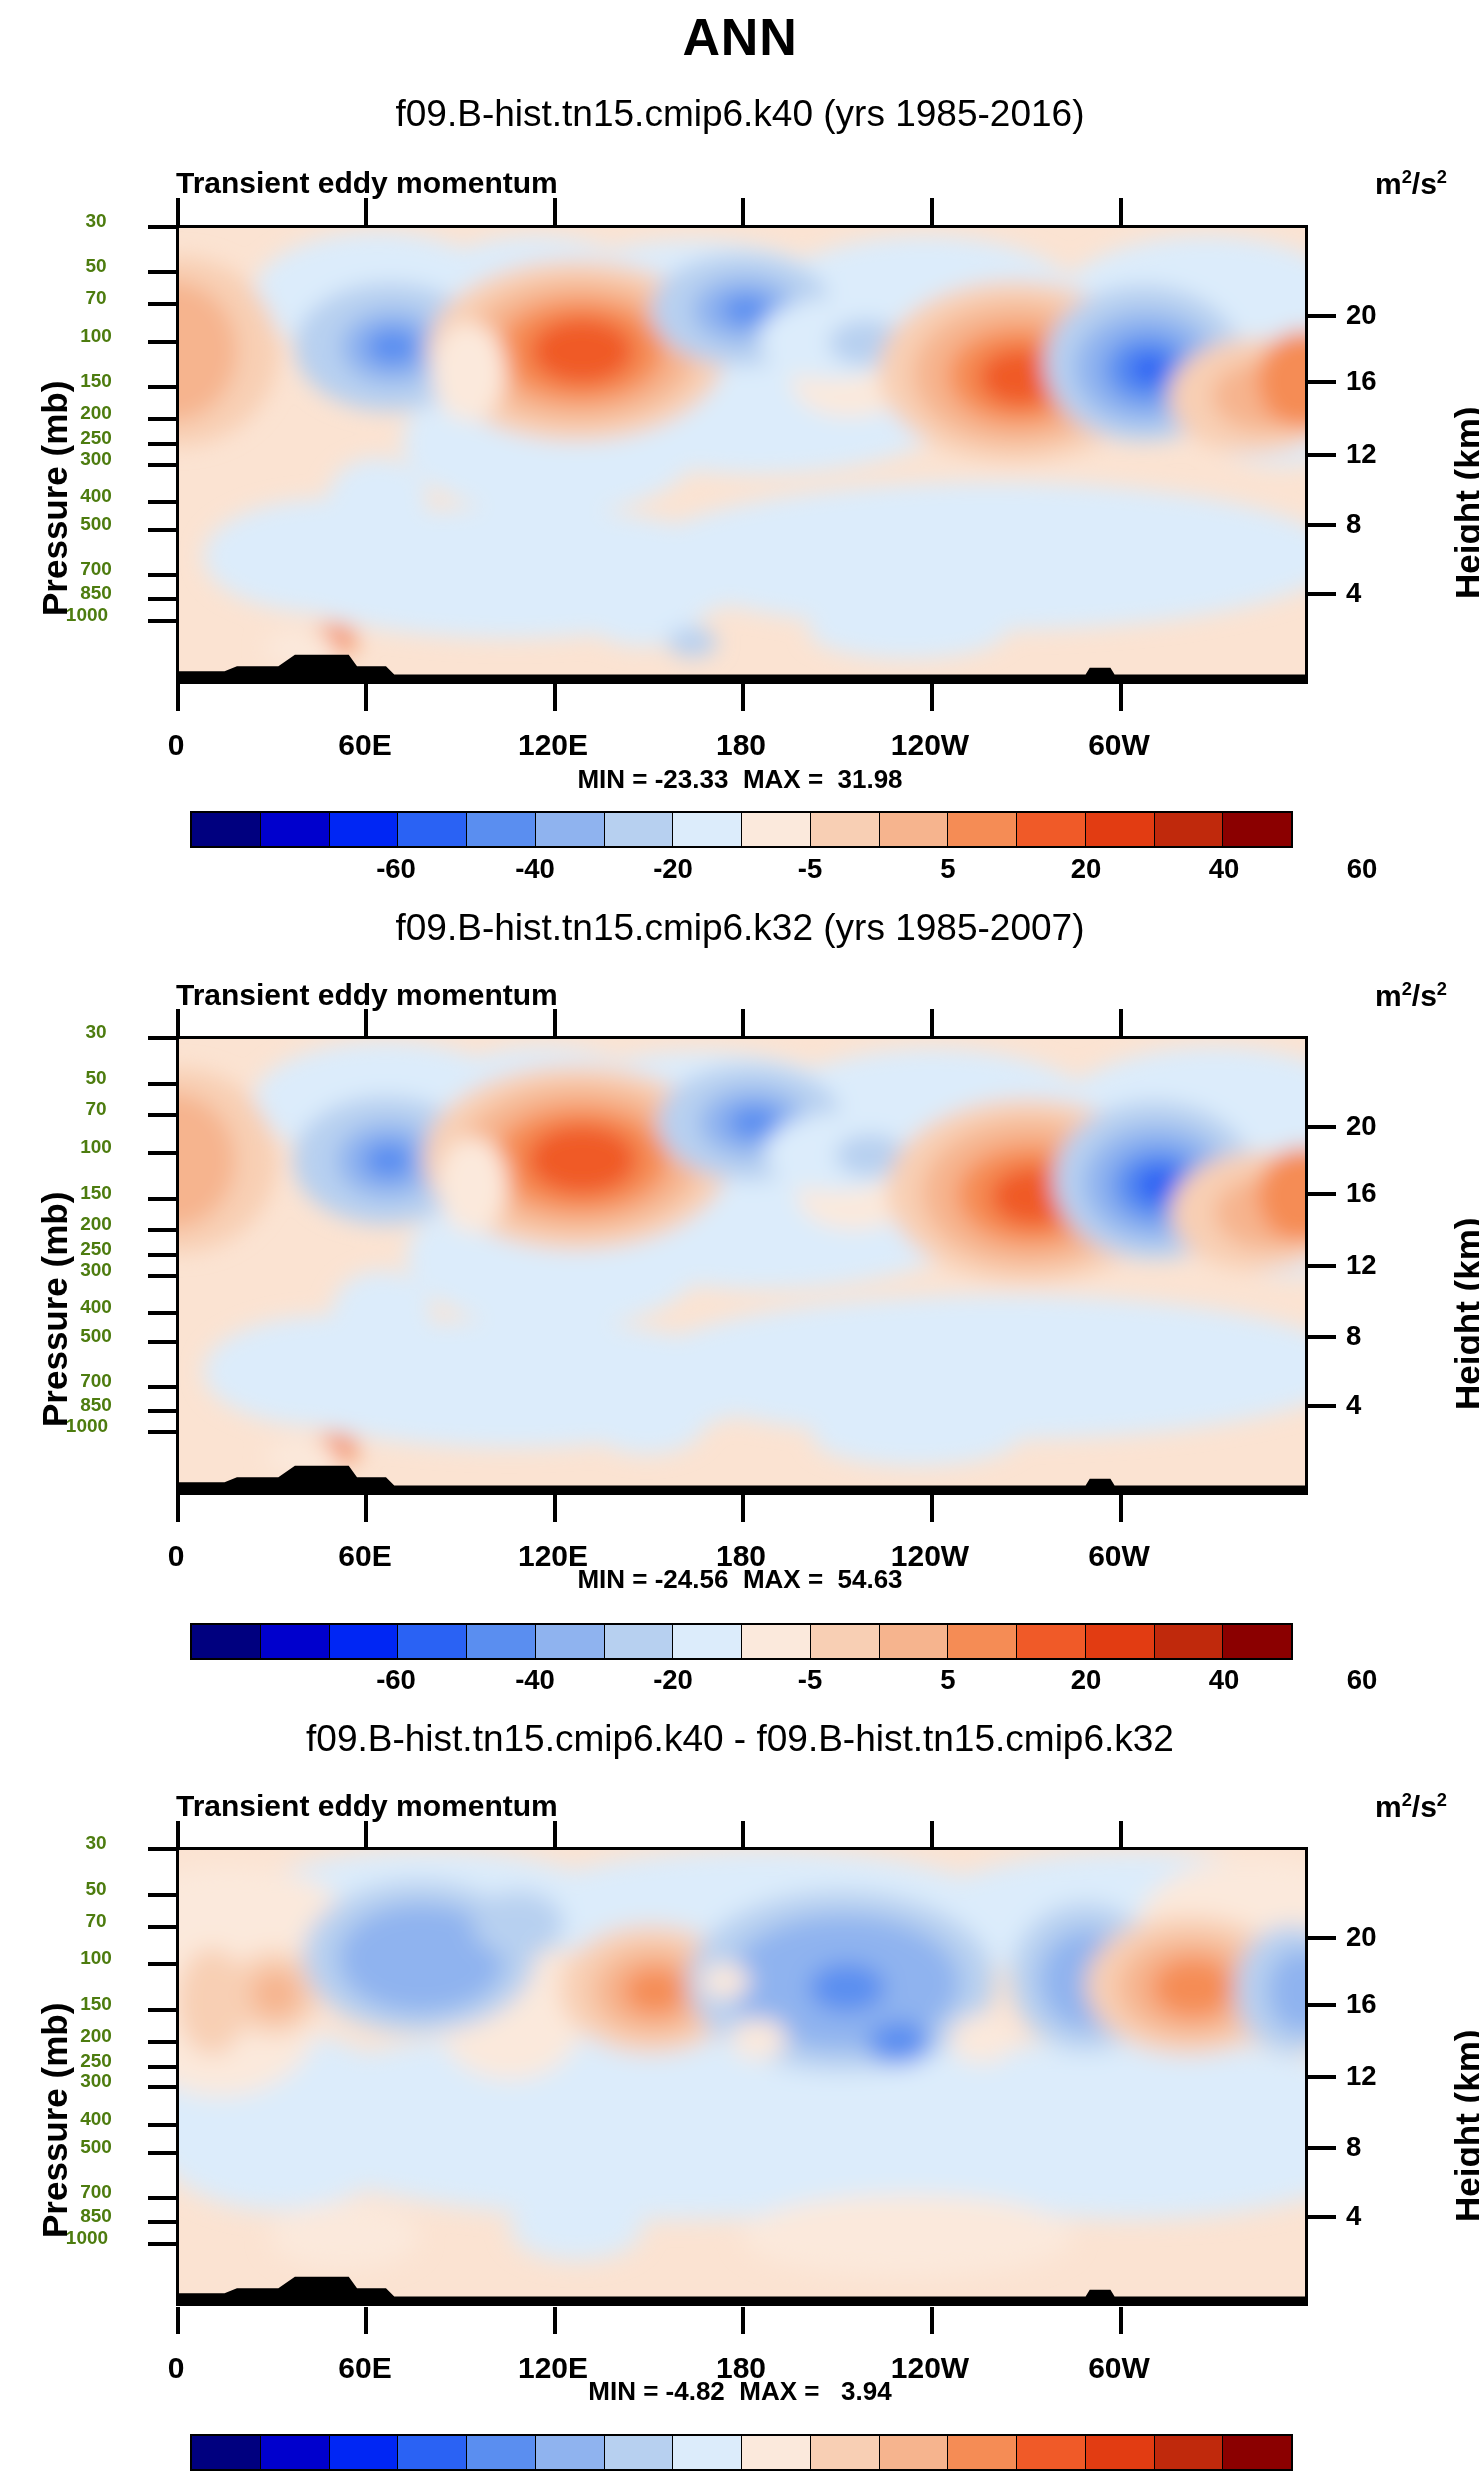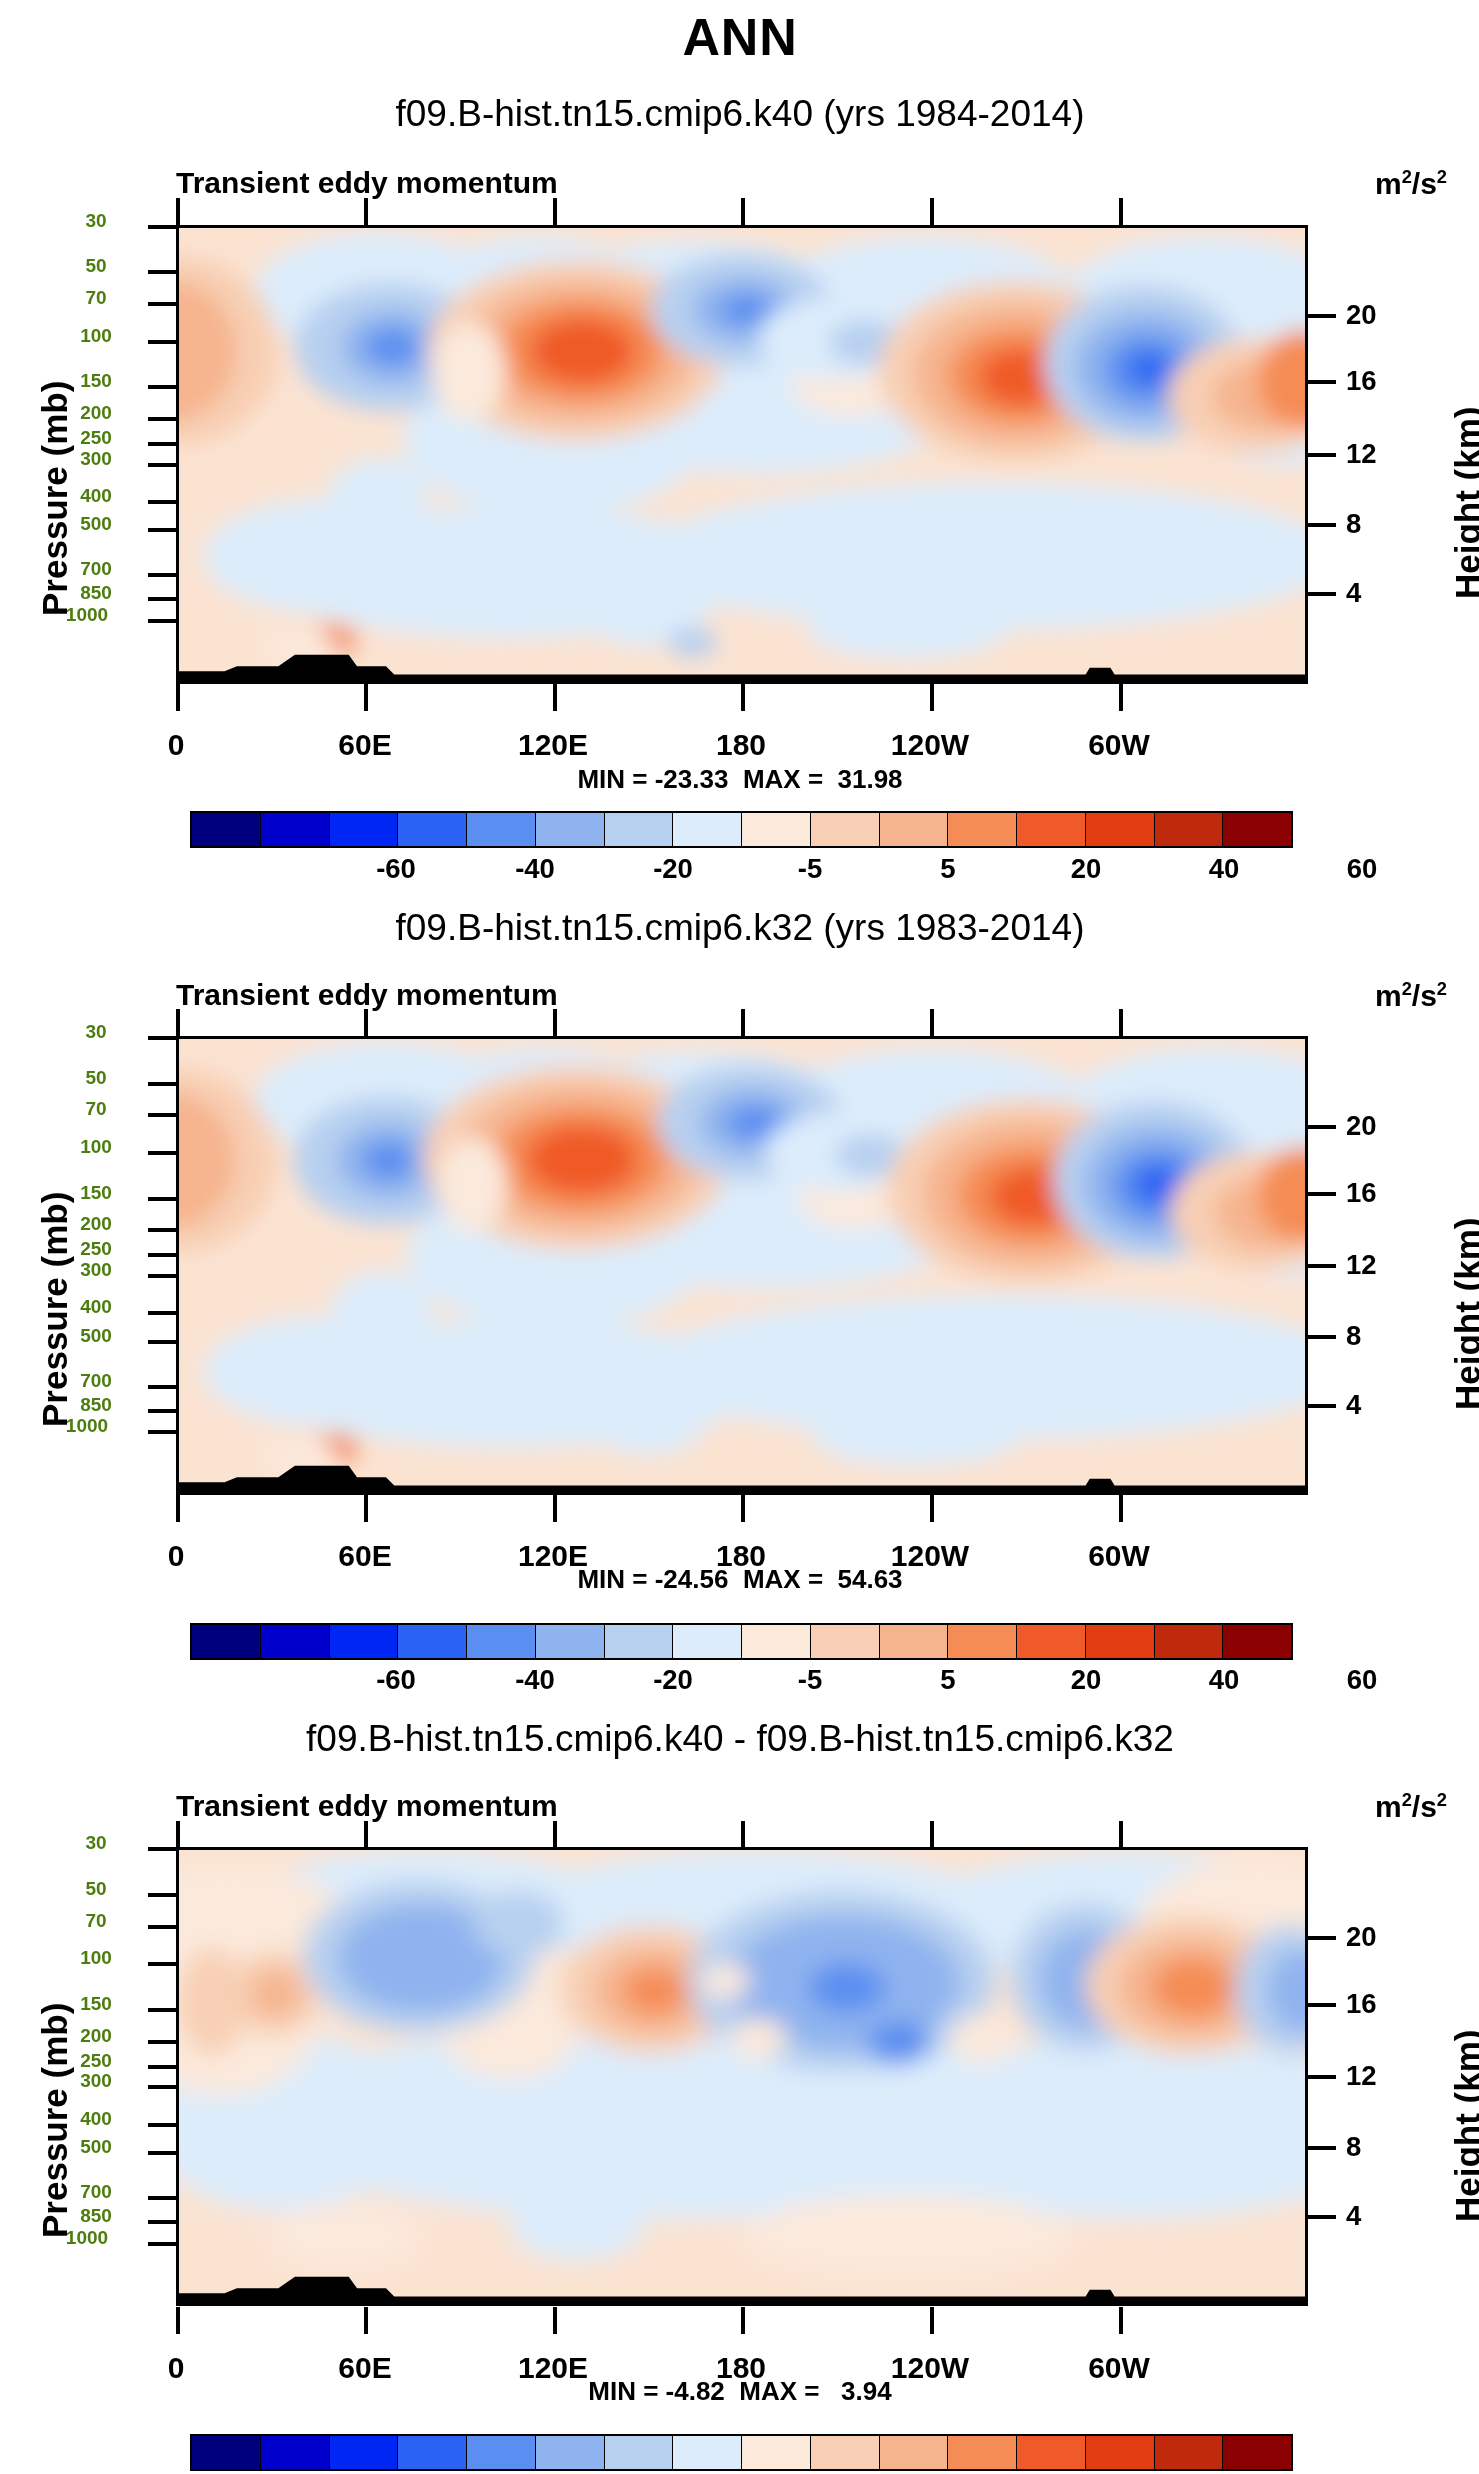--- a/index.html
+++ b/index.html
@@ -44,21 +44,21 @@
   .cbar > div:last-child{border-right:none;}
   .cbarlabels{position:absolute;height:37px;}
   .cbl{position:absolute;font-size:27.5px;font-weight:bold;color:#000;text-align:center;transform:translateX(-50%);white-space:nowrap;}
 </style>
 </head>
 <body>
 
 <div class="maintitle">ANN</div>
 
 <div class="panel" style="top:0;">
-  <div class="ptitle" style="top:93px;">f09.B-hist.tn15.cmip6.k40 (yrs 1984-2014)</div>
+  <div class="ptitle" style="top:93px;">f09.B-hist.tn15.cmip6.k40 (yrs 1985-2016)</div>
   <div class="lsub" style="left:176px;top:166px;">Transient eddy momentum</div>
   <div class="rsub" style="right:33px;top:166px;">
     <span>m</span><sup>2</sup><span>/s</span><sup>2</sup>
   </div>
 
   <div class="ylabel" style="left:35px;top:616px;">Pressure (mb)</div>
   <div class="rylabel" style="left:1448px;top:599px;">Height (km)</div>
 
   <div class="plotbox" style="left:176px;top:225px;width:1132px;height:459px;">
     <svg class="plotinner" viewBox="0 0 1360 552" preserveAspectRatio="none">
@@ -222,21 +222,21 @@
     <div class="cbl" style="left:483px;">-20</div>
     <div class="cbl" style="left:620px;">-5</div>
     <div class="cbl" style="left:758px;">5</div>
     <div class="cbl" style="left:896px;">20</div>
     <div class="cbl" style="left:1034px;">40</div>
     <div class="cbl" style="left:1172px;">60</div>
   </div>
 </div>
 
 <div class="panel" style="top:0;">
-  <div class="ptitle" style="top:907px;">f09.B-hist.tn15.cmip6.k32 (yrs 1983-2014)</div>
+  <div class="ptitle" style="top:907px;">f09.B-hist.tn15.cmip6.k32 (yrs 1985-2007)</div>
   <div class="lsub" style="left:176px;top:978px;">Transient eddy momentum</div>
   <div class="rsub" style="right:33px;top:978px;">
     <span>m</span><sup>2</sup><span>/s</span><sup>2</sup>
   </div>
 
   <div class="ylabel" style="left:35px;top:1427px;">Pressure (mb)</div>
   <div class="rylabel" style="left:1448px;top:1410px;">Height (km)</div>
 
   <div class="plotbox" style="left:176px;top:1036px;width:1132px;height:459px;">
     <svg class="plotinner" viewBox="0 0 1360 552" preserveAspectRatio="none">

